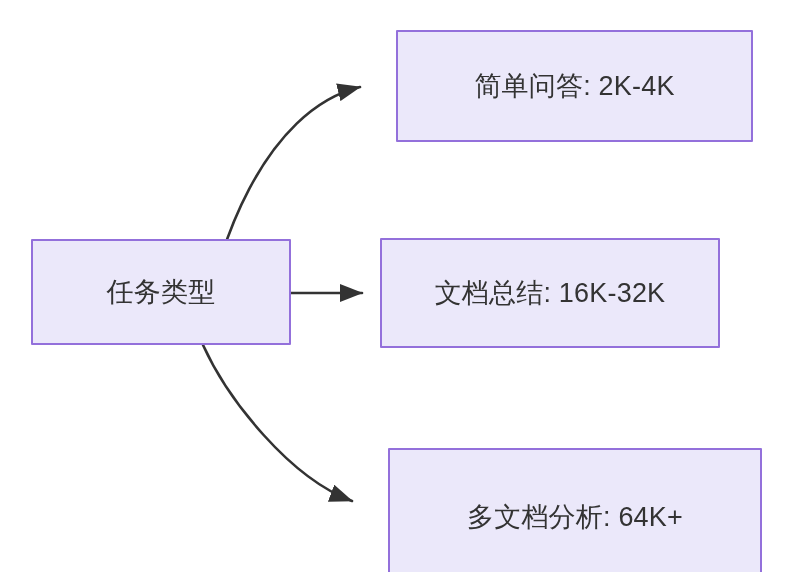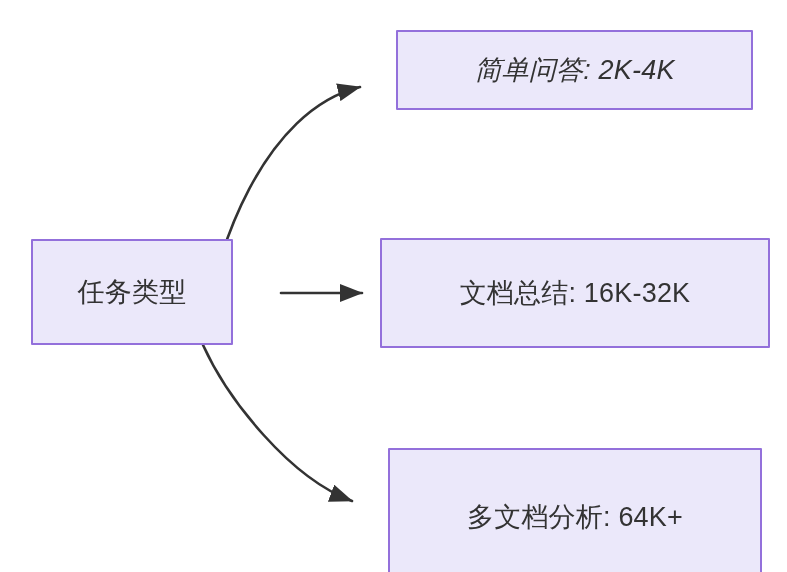--- a/index.html
+++ b/index.html
@@ -41,34 +41,33 @@
     line-height: 1.2;
     letter-spacing: 0.2px;
     white-space: nowrap;
   }
   .node-label {
     display: block;
   }
   #node-source {
     left: 31px;
     top: 239px;
-    width: 202px;
+    width: 260px;
     height: 106px;
   }
   #node-simple-qa {
     left: 396px;
     top: 30px;
     width: 357px;
-    height: 80px;
-    font-style: italic;
+    height: 112px;
   }
   #node-doc-summary {
     left: 380px;
     top: 238px;
-    width: 390px;
+    width: 340px;
     height: 110px;
   }
   #node-multi-doc {
     left: 388px;
     top: 448px;
     width: 374px;
     height: 138px;
   }
 </style>
 </head>

